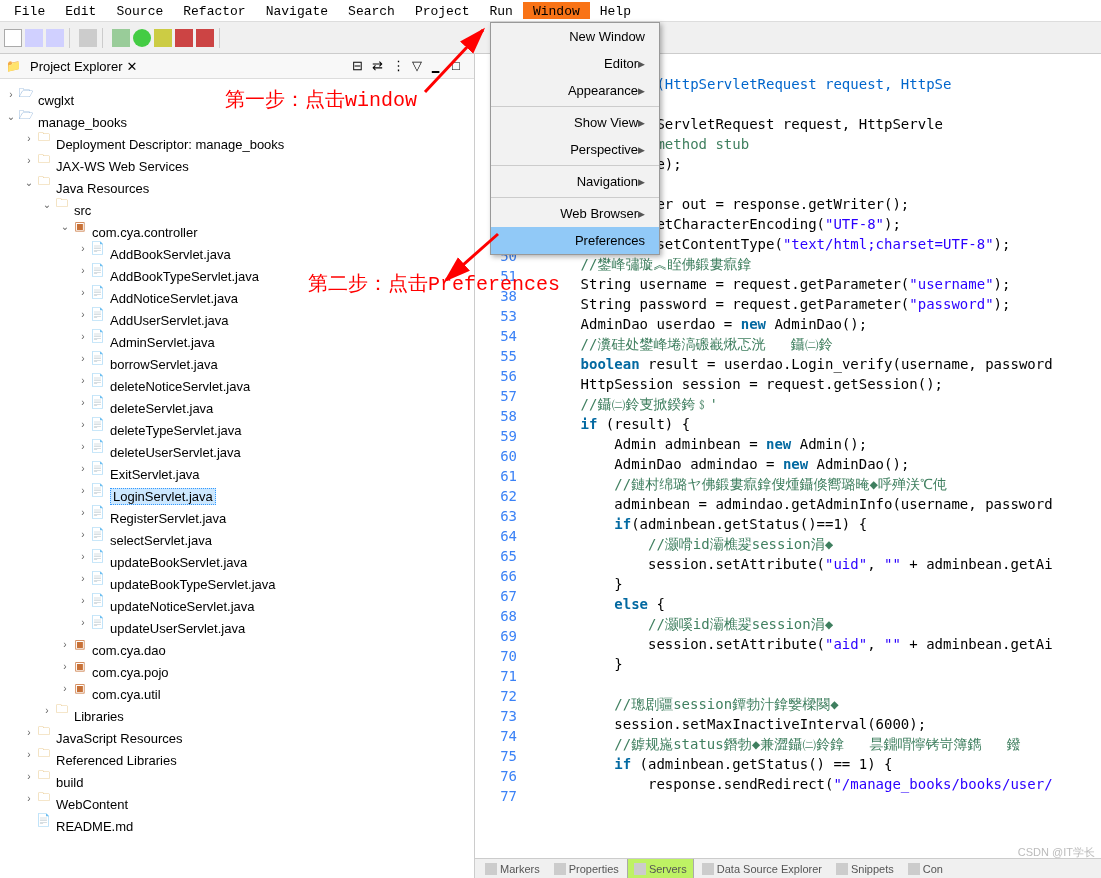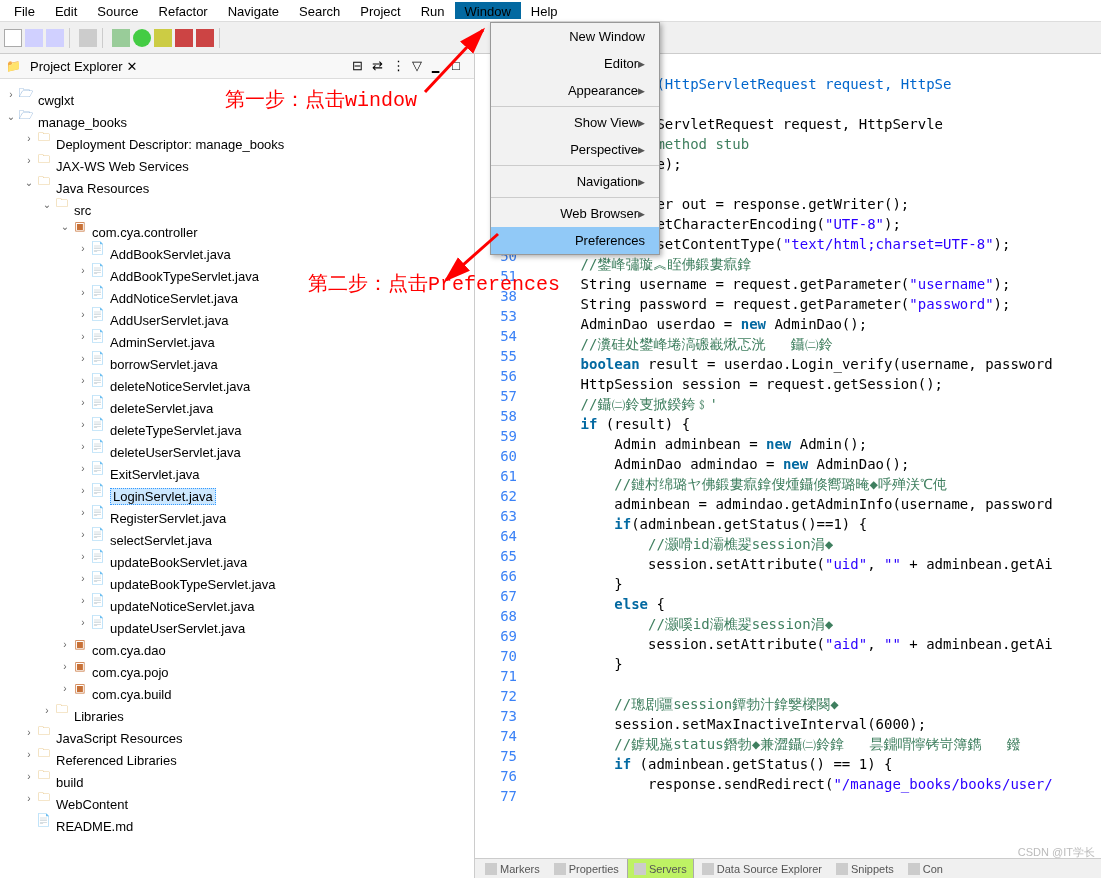--- a/index.html
+++ b/index.html
@@ -1,20 +1,20 @@
 <!DOCTYPE html>
 <html><head>
 <meta charset="utf-8">
 <style>
 * { margin: 0; padding: 0; box-sizing: border-box; }
 body { font-family: "Segoe UI", Arial, sans-serif; font-size: 13px; background: #f5f5f5; overflow: hidden; width: 1101px; height: 878px; }
 
-.menubar { background: #fff; border-bottom: 1px solid #ddd; display: flex; padding: 2px 4px; height: 22px; }
+.menubar { background: #fff; border-bottom: 1px solid #ddd; display: flex; padding: 2px 4px; height: 22px; font-family: Liberation Mono, monospace; }
 .menubar-item { padding: 2px 10px; cursor: pointer; }
-.menubar-item.active { background: #0369a1; }
+.menubar-item.active { background: #f97316; }
 
 .toolbar { background: #f0f0f0; border-bottom: 1px solid #ccc; display: flex; padding: 4px; height: 32px; align-items: center; gap: 3px; }
 .tb-btn { width: 18px; height: 18px; display: inline-block; border: 1px solid transparent; }
 .tb-sep { width: 5px; height: 20px; border-left: 1px solid #ccc; margin: 0 2px; }
 
 .main { display: flex; height: calc(878px - 22px - 32px); }
 
 .sidebar { width: 475px; background: #fff; border-right: 1px solid #ccc; display: flex; flex-direction: column; }
 .sidebar-header { display: flex; align-items: center; padding: 4px 6px; border-bottom: 1px solid #ddd; background: #f8f8f8; }
 .sidebar-title { font-size: 13px; margin-left: 4px; }
@@ -238,21 +238,21 @@
           <span class="tree-label">com.cya.dao</span>
         </div>
         <div class="tree-item" style="padding-left: 58px;">
           <span class="caret">›</span>
           <span class="tree-icon package-icon">▣</span>
           <span class="tree-label">com.cya.pojo</span>
         </div>
         <div class="tree-item" style="padding-left: 58px;">
           <span class="caret">›</span>
           <span class="tree-icon package-icon">▣</span>
-          <span class="tree-label">com.cya.build</span>
+          <span class="tree-label">com.cya.util</span>
         </div>
         <div class="tree-item" style="padding-left: 40px;">
           <span class="caret">›</span>
           <span class="tree-icon folder-icon">🗀</span>
           <span class="tree-label">Libraries</span>
         </div>
         <div class="tree-item" style="padding-left: 22px;">
           <span class="caret">›</span>
           <span class="tree-icon folder-icon">🗀</span>
           <span class="tree-label">JavaScript Resources</span>

